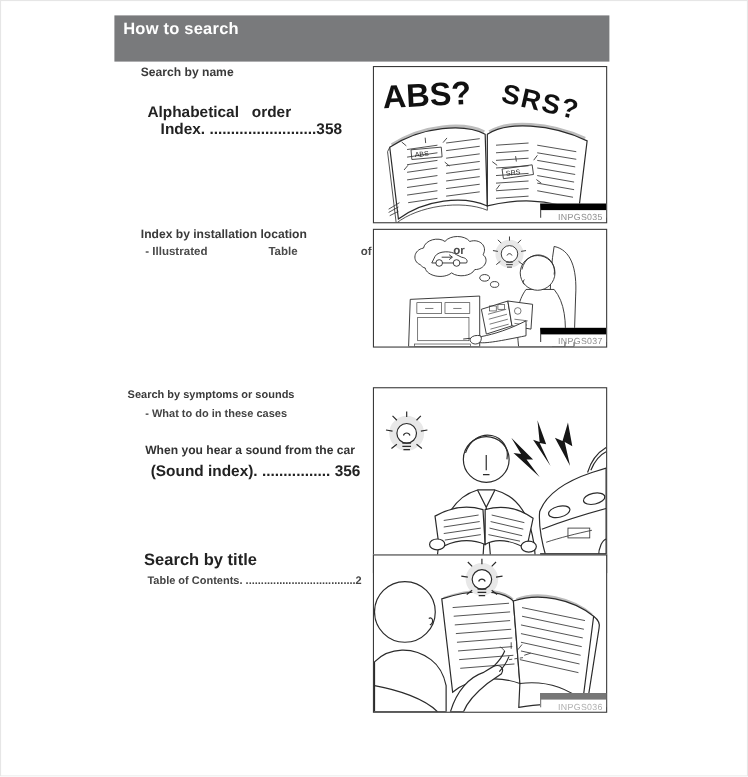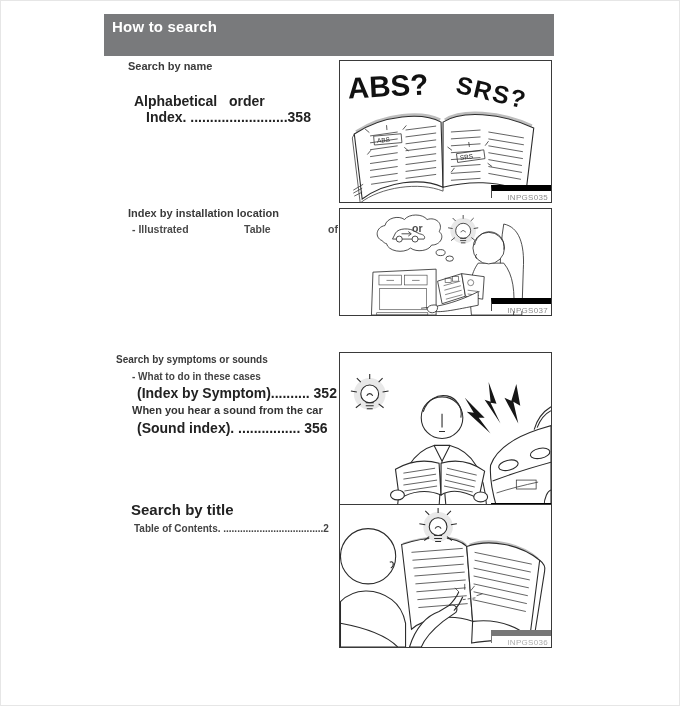--- a/index.html
+++ b/index.html
@@ -186,21 +186,20 @@
         <path class="ln" d="M126,39 L134,39 M126,42 L134,42 M127,45 L133,45"></path>
         <path class="ln" d="M127,31 C128,28 132,28 133,31"></path>
         <path class="ln" d="M130,13 L130,8 M120,16 L116,12 M140,16 L144,12 M116,26 L110,25 M144,26 L150,25 M119,38 L114,42 M141,38 L146,42"></path>
       </g>
     </svg>
     <div class="fig-label">INPGS037</div>
   </div>
 
   <div class="abs h-tiny" style="left:115px;top:353px;">Search by symptoms or sounds</div>
   <div class="abs t-sub" style="left:131px;top:370px;">- What to do in these cases</div>
-  <div class="abs t-large" style="left:136px;top:384px;">(Index by Symptom).......... 352</div>
   <div class="abs t-sub2" style="left:131px;top:403px;">When you hear a sound from the car</div>
   <div class="abs t-large" style="left:136px;top:419px;">(Sound index). ................ 356</div>
 
   <div class="figure" style="top:351px;height:169px;">
     <svg viewBox="0 0 213 142">
 
       <g>
         <path class="fillw" d="M152,100 C158,84 176,72 200,64 L213,60 L213,142 L158,142 C154,128 151,112 152,100 Z"></path>
         <path class="ln" d="M196,64 C200,50 208,44 213,41"></path>
         <path class="ln" d="M199,62 C203,52 209,47 213,45"></path>

